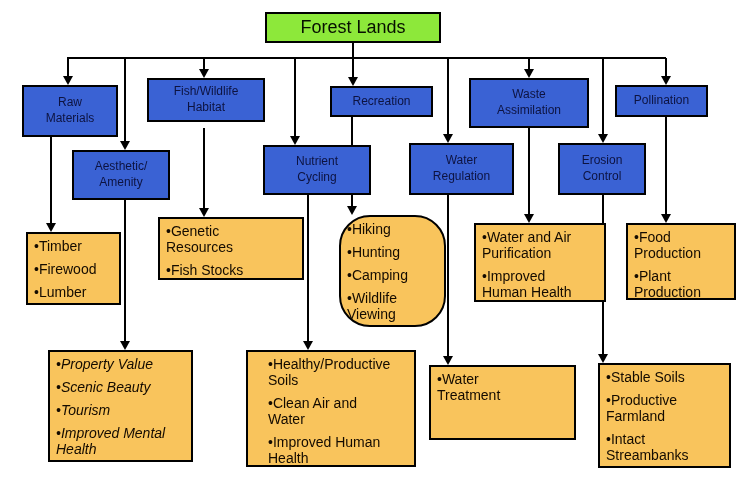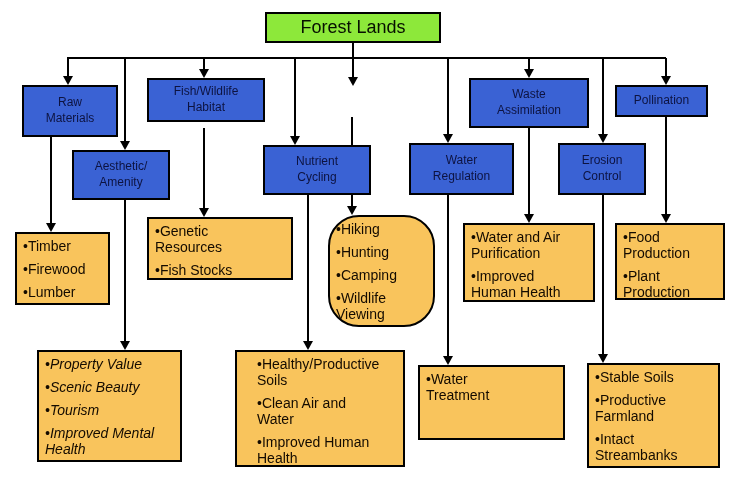--- a/index.html
+++ b/index.html
@@ -26,21 +26,21 @@
     display:flex;align-items:center;justify-content:center;
     text-align:center;
     font-size:12px;line-height:1.3;
     color:var(--service-text,#0d1340);
   }
   .service .label{white-space:pre-line;}
   .benefit{
     background:var(--benefit-fill,#F9C45C);
     color:#140b00;
     padding:5px 6px;
-    font-size:14px;line-height:1.14;
+    font-size:14px;line-height:1.14;margin-left:11px;
   }
   .benefit .item{white-space:pre-line;margin:0 0 7px 0;}
   .benefit .item:last-child{margin-bottom:0;}
 </style>
 </head>
 <body>
 
 <div id="canvas" style="--bg: #FFFFFF; --root-fill: #8DE83A; --service-fill: #3A62D4; --benefit-fill: #F9C45C; --service-text: #0D1340;">
 
   <svg id="wires">
@@ -88,20 +88,23 @@
     <span class="label">Forest Lands</span>
   </div>
 
   <div class="node service" style="left:22px;top:85px;width:96px;height:52px;">
     <span class="label">Raw
 Materials</span>
   </div>
   <div class="node service" style="left:147px;top:78px;width:118px;height:44px;">
     <span class="label">Fish/Wildlife
 Habitat</span>
+  </div>
+  <div class="node service" style="left:330px;top:86px;width:103px;height:31px;">
+    <span class="label">Recreation</span>
   </div>
   <div class="node service" style="left:469px;top:78px;width:120px;height:50px;">
     <span class="label">Waste
 Assimilation</span>
   </div>
   <div class="node service" style="left:615px;top:85px;width:93px;height:32px;">
     <span class="label">Pollination</span>
   </div>
 
   <div class="node service" style="left:72px;top:150px;width:98px;height:50px;">

